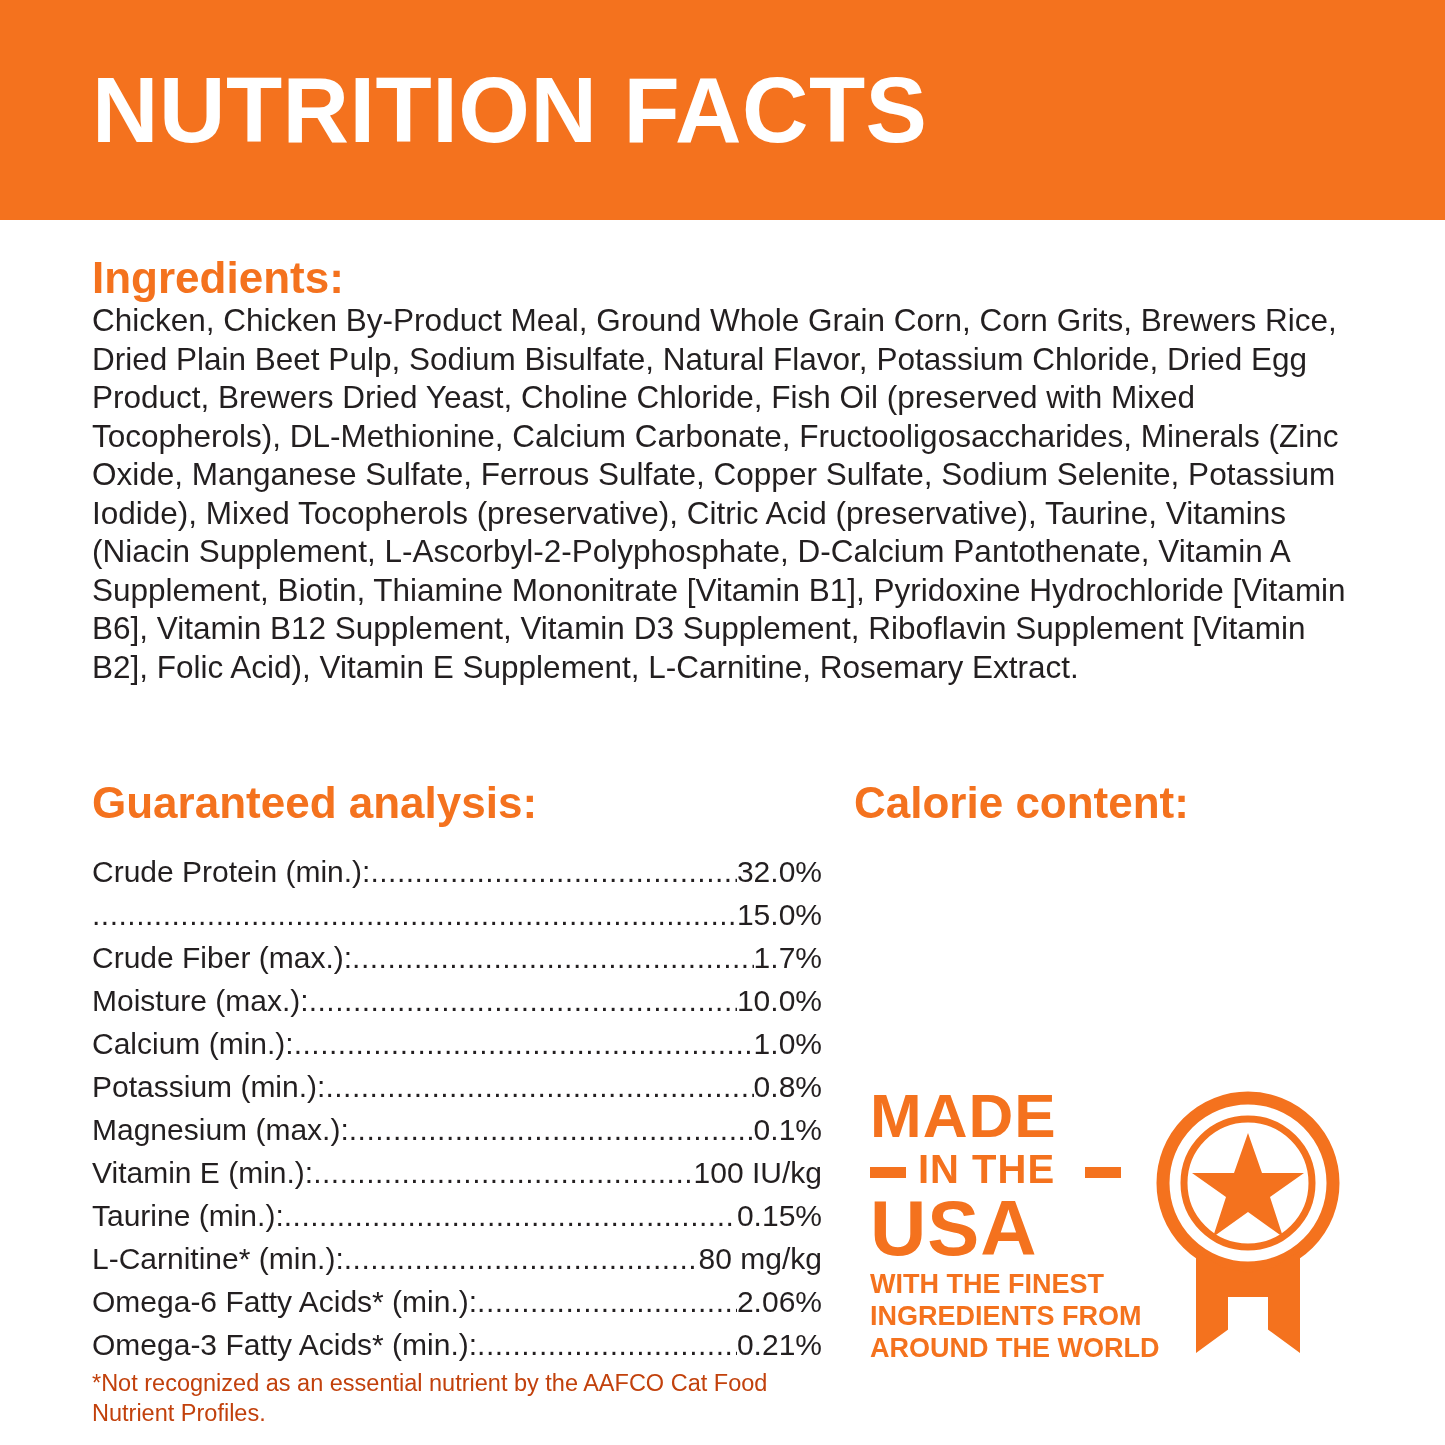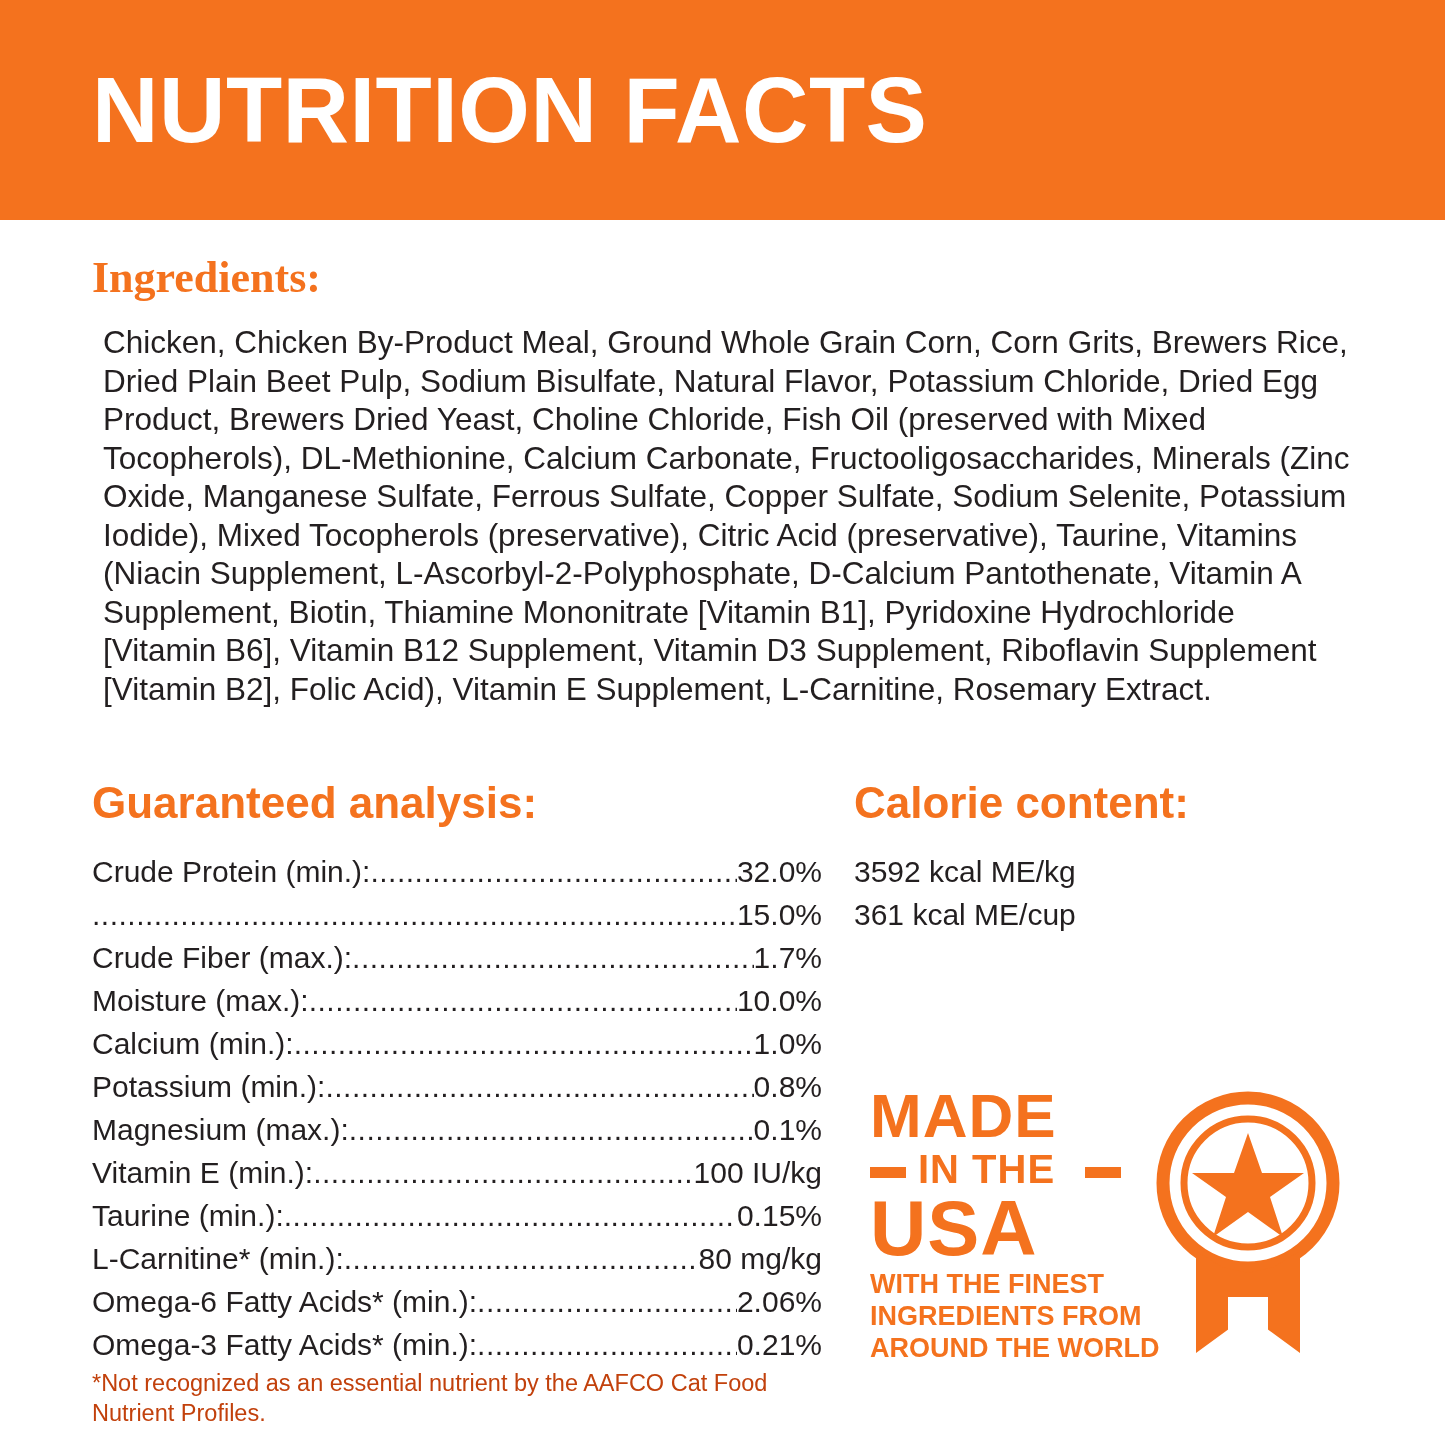--- a/index.html
+++ b/index.html
@@ -49,29 +49,26 @@
     line-height: 1.05;
   }
   
   .ingredients-block {
     position: absolute;
     left: 92px;
     top: 255px;
     width: 1262px;
   }
   .ingredients-heading {
-    margin-bottom: 22px;
-    font-family: Liberation Serif, serif;
   }
   .ingredients-text {
     font-size: 31.5px;
     line-height: 38.5px;
     color: #231f20;
     text-align: left;
-    margin-left: 11px;
   }
   
   .ga-block {
     position: absolute;
     left: 92px;
     top: 780px;
     width: 730px;
   }
   .ga-heading {
     margin-bottom: 24px;
@@ -216,24 +213,20 @@
         <li class="ga-row">
           <span class="ga-label">Omega-3 Fatty Acids* (min.):</span>
           <span class="ga-dots">........................................................................................................................</span>
           <span class="ga-value">0.21%</span>
         </li>
       </ul>
   </div>
 
   <div class="cal-block">
     <div class="section-heading cal-heading">Calorie content:</div>
-    <div id="cal-lines">
-        <div class="cal-line">3592 kcal ME/kg</div>
-        <div class="cal-line">361 kcal ME/cup</div>
-      </div>
   </div>
 
   <div class="footnote">*Not recognized as an essential nutrient by the AAFCO Cat Food Nutrient Profiles.</div>
 
   <div class="badge">
     <svg width="480" height="290" viewBox="0 0 480 290">
       <g fill="#f4721e">
 
         <text x="0" y="62" font-family="'Liberation Sans', sans-serif" font-size="62" font-weight="bold" letter-spacing="1">MADE</text>
 

